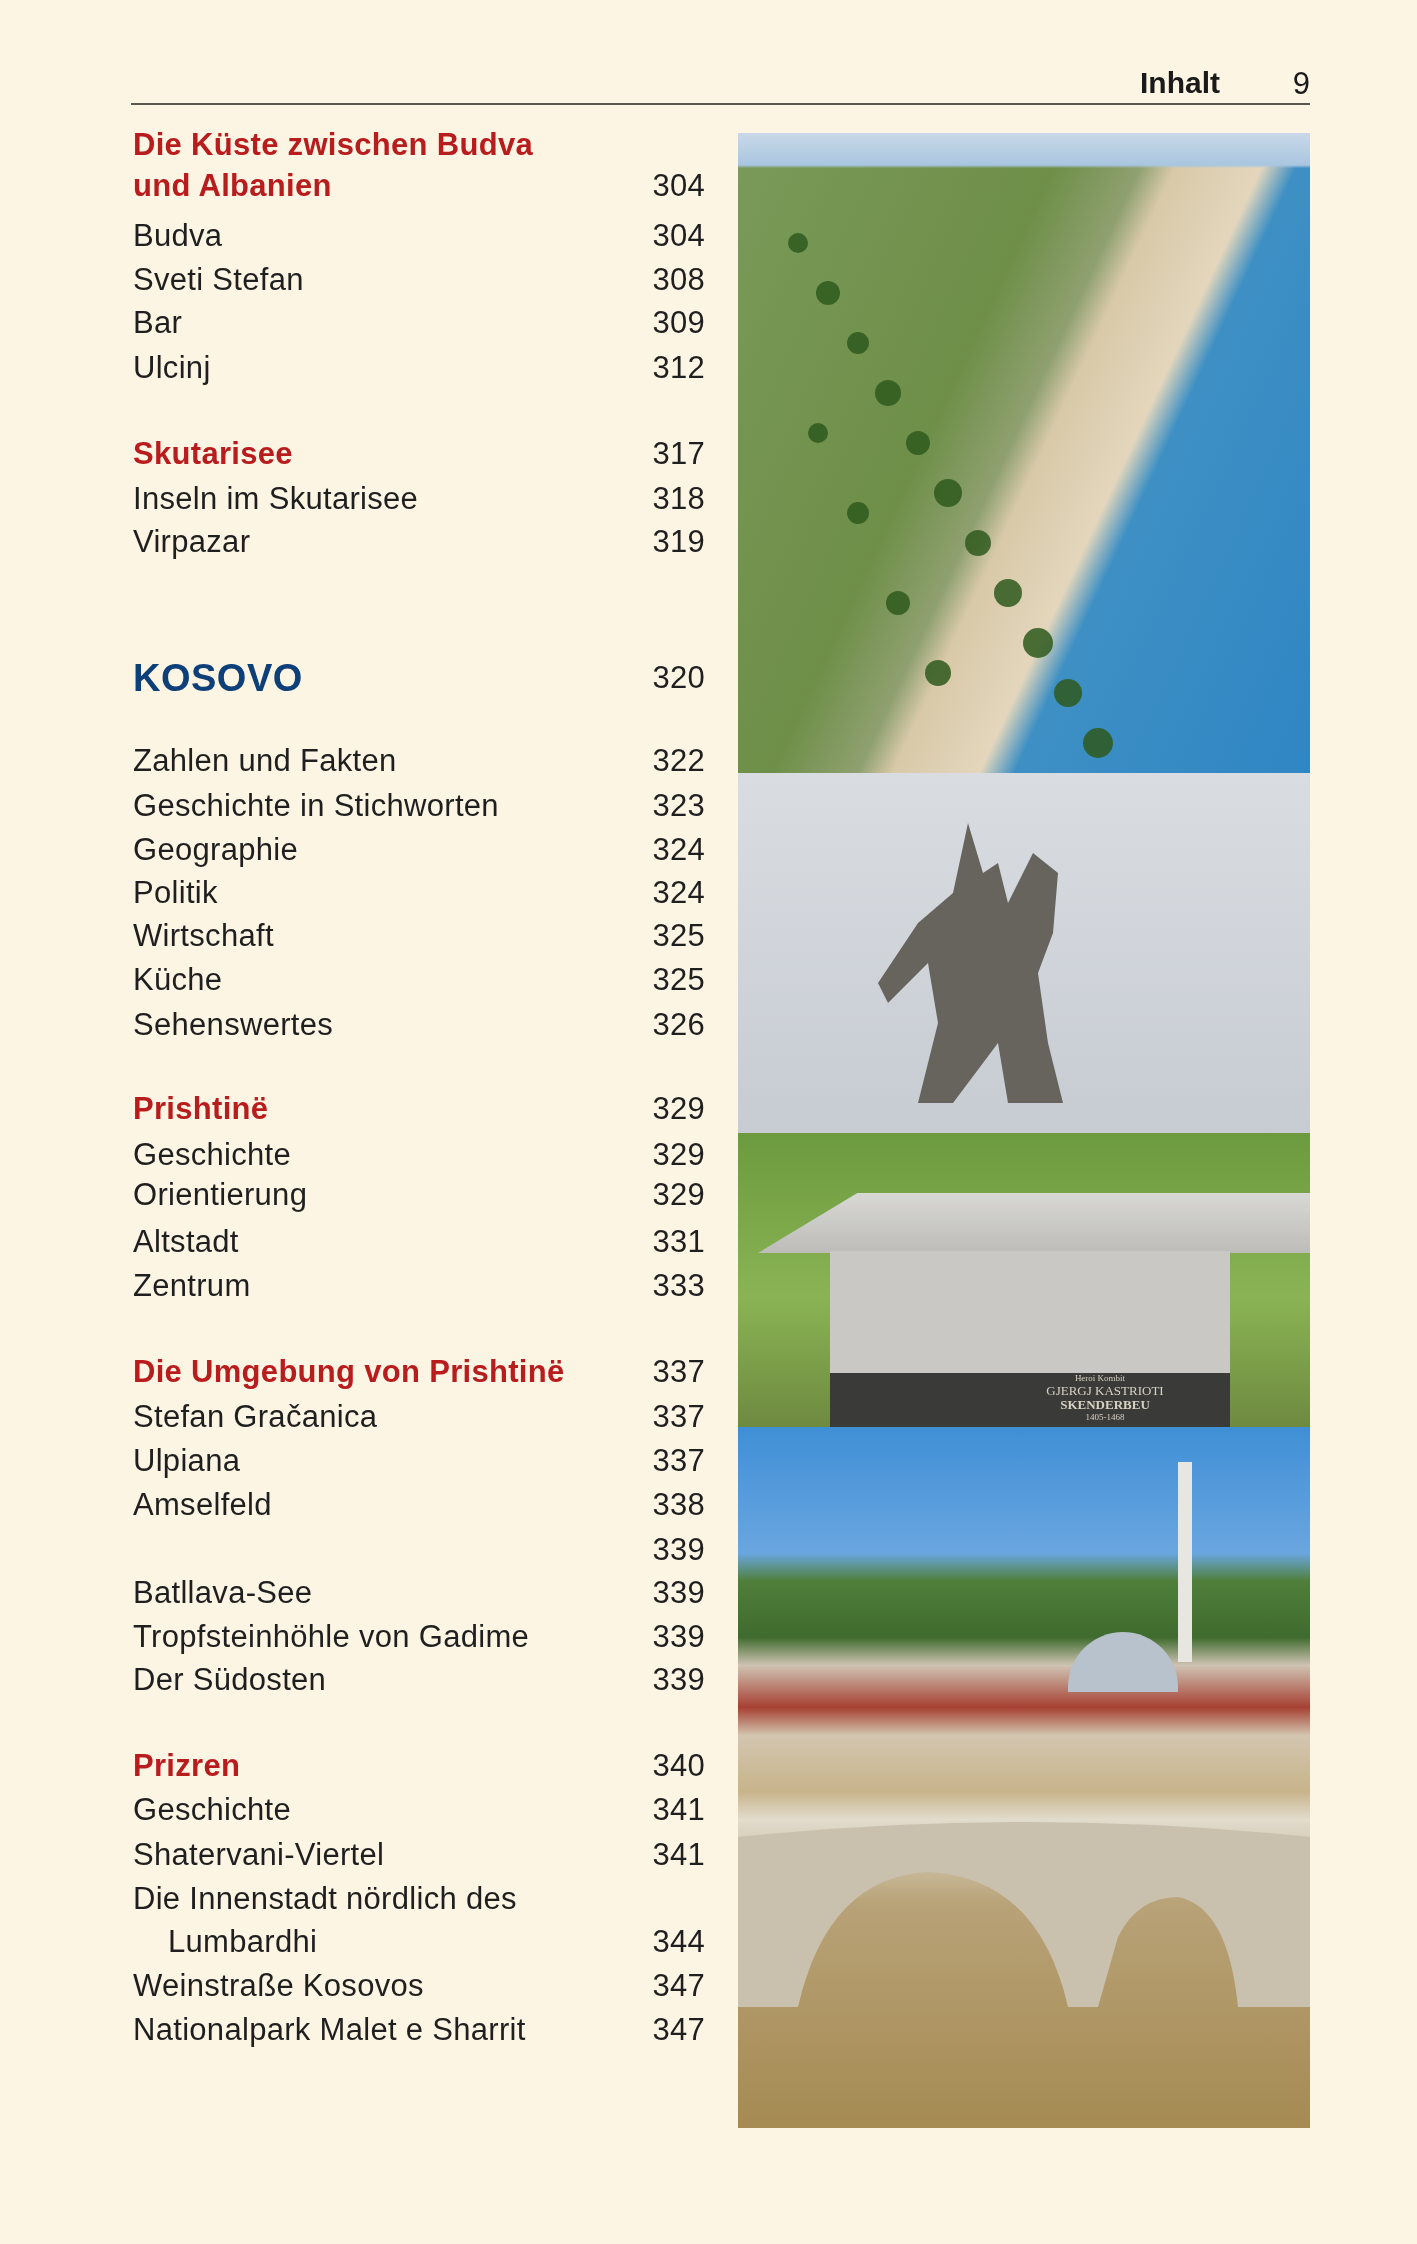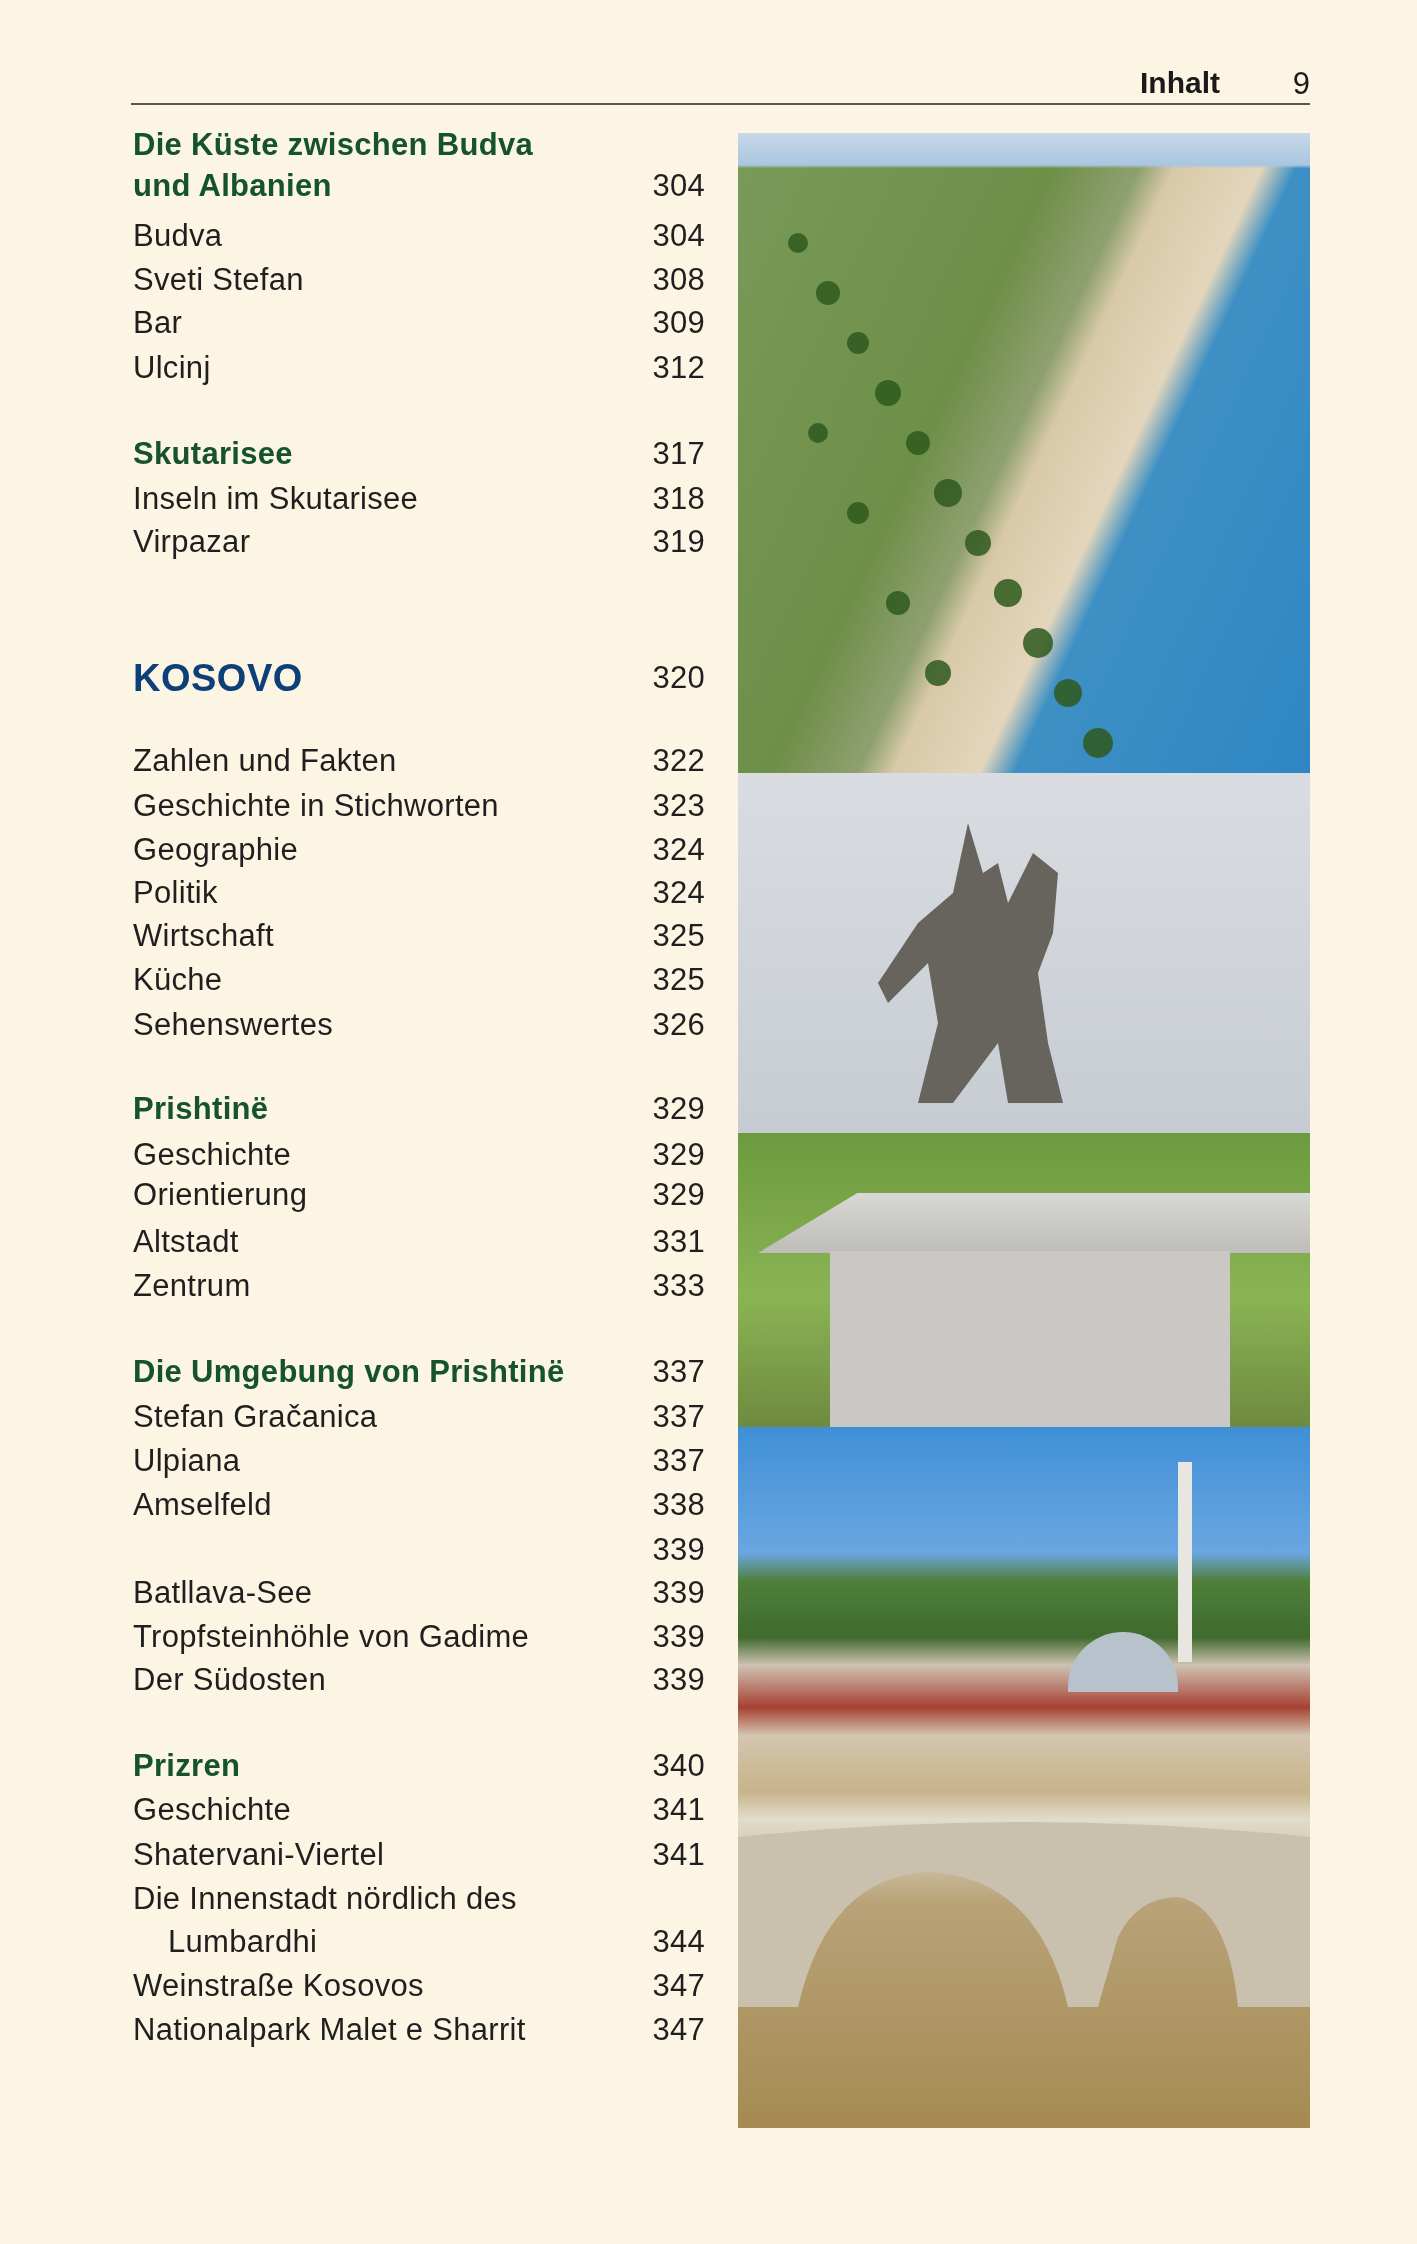--- a/index.html
+++ b/index.html
@@ -7,21 +7,21 @@
          font-family:"DejaVu Sans", sans-serif; color:#1f1f1f; }
   .hdr-title { position:absolute; top:66px; left:1120px; width:100px; text-align:right;
                font-family:"Liberation Sans", sans-serif; font-weight:bold; font-size:30px; color:#1a1a1a; }
   .hdr-page { position:absolute; top:66px; left:1270px; width:40px; text-align:right;
               font-family:"Liberation Sans", sans-serif; font-size:31px; color:#1a1a1a; }
   .hdr-rule { position:absolute; top:103px; left:131px; width:1179px; height:2px; background:#5a5650; }
   .row { position:absolute; left:133px; width:572px; height:44px; line-height:44px; font-size:31px;
          font-family:"Liberation Sans", sans-serif; letter-spacing:0.3px; }
   .row .label { position:absolute; left:0; top:0; white-space:nowrap; }
   .row .page { position:absolute; right:0; top:0; }
-  .row.section .label { color:#14532d; font-weight:bold; }
+  .row.section .label { color:#b91c1c; font-weight:bold; }
   .row.country .label { color:#0d3f78; font-weight:bold; font-size:38px; letter-spacing:0.5px; }
   .row.indent .label { left:35px; }
   .photo { position:absolute; left:738px; width:572px; overflow:hidden; }
   #photo1 { top:133px; height:640px;
     background:
       linear-gradient(180deg, #c9d8e8 0%, #a9c6e0 5%, transparent 5.5%),
       linear-gradient(115deg, #7a9a5a 0%, #6e8f48 38%, #8fa070 48%, #d8c9a8 52%, #e3d6bc 62%, #3e90c4 66%, #2f86c4 100%); }
   #photo2 { top:773px; height:654px;
     background:
       linear-gradient(180deg, #d9dde2 0%, #c7ccd2 55%, transparent 55%),
@@ -223,20 +223,26 @@
     </g>
   </svg>
 </div>
 
 <div class="photo" id="photo2">
   <svg class="statue" viewBox="0 0 260 300">
     <path d="M110 10 L125 60 L140 50 L150 90 L175 40 L200 60 L195 120 L180 160 L190 230 L205 290 L150 290 L140 230 L95 290 L60 290 L80 210 L70 150 L30 190 L20 170 L60 110 L95 80 Z" fill="#66645d"></path>
   </svg>
   <div class="pedestal-top"></div>
   <div class="pedestal"></div>
+  <div class="plaque">
+    <div class="p1">Heroi Kombit</div>
+    <div class="p2">GJERGJ KASTRIOTI</div>
+    <div class="p3">SKENDERBEU</div>
+    <div class="p4">1405-1468</div>
+  </div>
 </div>
 
 <div class="photo" id="photo3">
   <div class="minaret"></div>
   <div class="dome"></div>
   <svg class="bridge" viewBox="0 0 572 190">
     <path d="M0 20 Q286 -10 572 20 L572 190 L500 190 Q490 90 440 80 Q400 80 380 120 L360 190 L330 190 Q300 60 190 55 Q90 60 60 190 L0 190 Z" fill="#c9c0ae"></path>
   </svg>
 </div>
 

